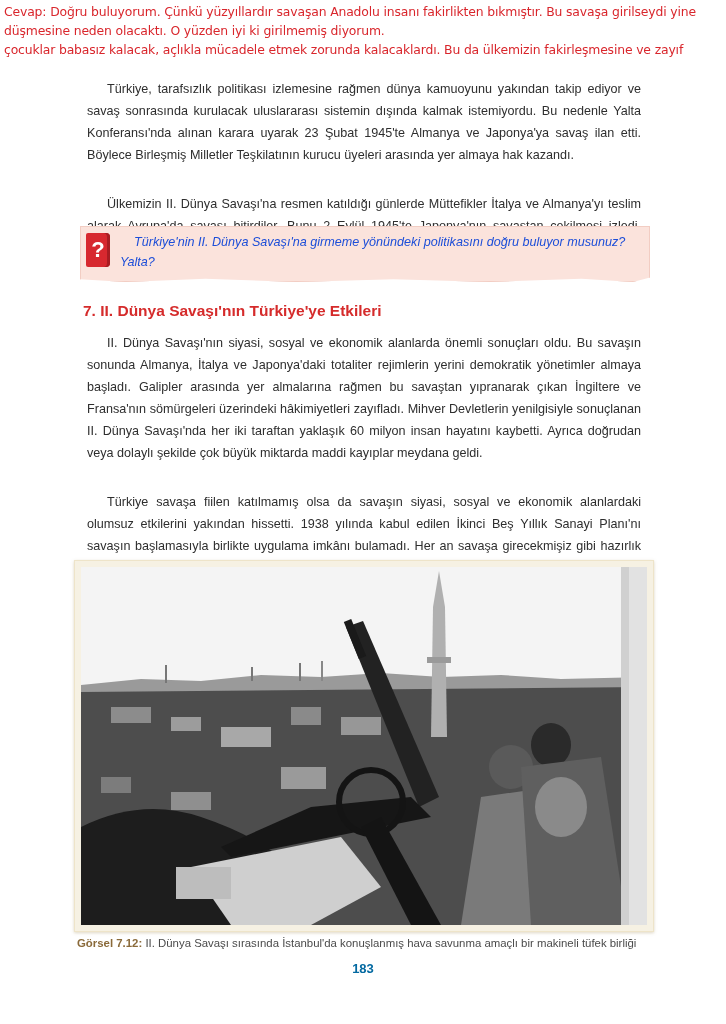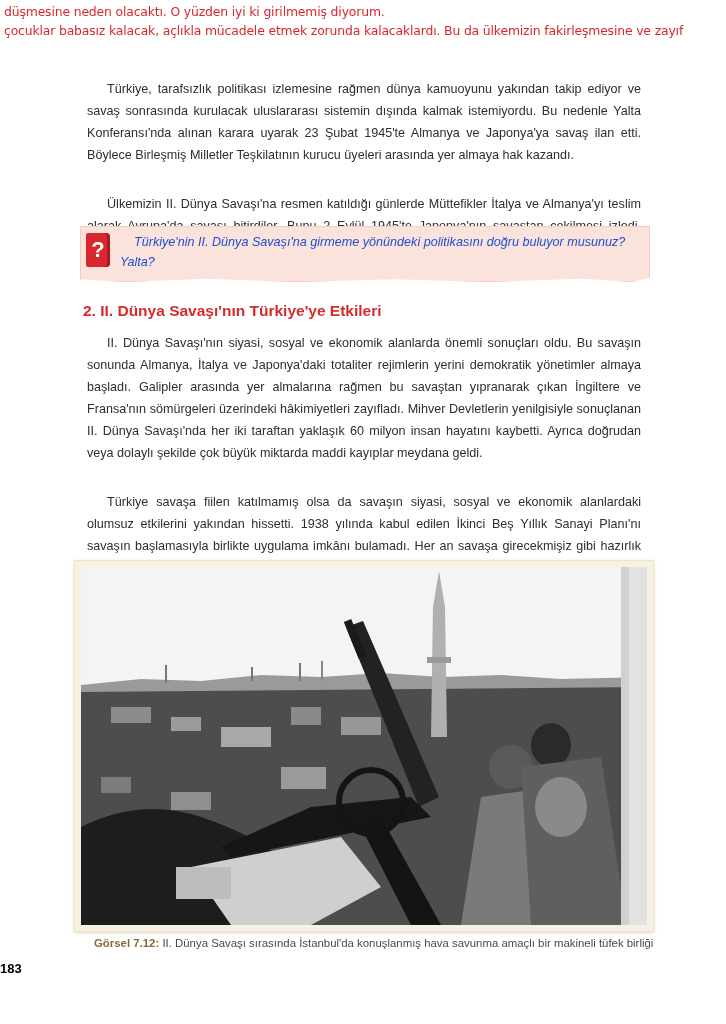--- a/index.html
+++ b/index.html
@@ -109,64 +109,66 @@
       left: 6px;
       top: 6px;
       right: 6px;
       bottom: 6px;
       overflow: hidden;
       background: linear-gradient(to bottom, #fafafa 0%, #f0f0f0 32%, #d8d8d8 36%, #6a6a6a 42%, #3f3f3f 55%, #2a2a2a 75%, #1a1a1a 100%);
     }
     .photo svg { display: block; width: 100%; height: 100%; }
     .caption {
       position: absolute;
-      left: 94px;
+      left: 77px;
       top: 937px;
       width: 580px;
       font-size: 11.4px;
       color: #4a4a4a;
       white-space: nowrap;
     }
     .caption .cap-label {
       font-weight: bold;
       color: #8a6a3a;
     }
     .page-number {
       position: absolute;
       left: 0;
       width: 726px;
       top: 961px;
+      text-align: center;
       font-weight: bold;
       font-size: 13px;
-      color: #000000;
+      color: #0369a1;
     }
   </style>
 </head>
 <body>
 
 <div class="answer">
+  <p>Cevap: Doğru buluyorum. Çünkü yüzyıllardır savaşan Anadolu insanı fakirlikten bıkmıştır. Bu savaşa girilseydi yine</p>
   <p>düşmesine neden olacaktı. O yüzden iyi ki girilmemiş diyorum.</p>
   <p>çocuklar babasız kalacak, açlıkla mücadele etmek zorunda kalacaklardı. Bu da ülkemizin fakirleşmesine ve zayıf</p>
 </div>
 
 <div class="page">
   <p class="para">Türkiye, tarafsızlık politikası izlemesine rağmen dünya kamuoyunu yakından takip ediyor ve savaş sonrasında kurulacak uluslararası sistemin dışında kalmak istemiyordu. Bu nedenle Yalta Konferansı'nda alınan karara uyarak 23 Şubat 1945'te Almanya ve Japonya'ya savaş ilan etti. Böylece Birleşmiş Milletler Teşkilatının kurucu üyeleri arasında yer almaya hak kazandı.</p>
   <div class="para-gap"></div>
   <p class="para">Ülkemizin II. Dünya Savaşı'na resmen katıldığı günlerde Müttefikler İtalya ve Almanya'yı teslim alarak Avrupa'da savaşı bitirdiler. Bunu 2 Eylül 1945'te Japonya'nın savaştan çekilmesi izledi. Böylece II. Dünya Savaşı Türkiye'nin fiilen katılmasına gerek kalmadan sona ermiş oldu.</p>
 </div>
 
 <div class="question-box"></div>
 <div class="q-icon">?</div>
 <div class="q-text">
   <span class="l1">Türkiye'nin II. Dünya Savaşı'na girmeme yönündeki politikasını doğru buluyor musunuz?</span>
   <span>Yalta?</span>
 </div>
 
 <div class="section">
-  <h2 class="section-title">2. II. Dünya Savaşı'nın Türkiye'ye Etkileri</h2>
+  <h2 class="section-title">7. II. Dünya Savaşı'nın Türkiye'ye Etkileri</h2>
   <p class="para">II. Dünya Savaşı'nın siyasi, sosyal ve ekonomik alanlarda önemli sonuçları oldu. Bu savaşın sonunda Almanya, İtalya ve Japonya'daki totaliter rejimlerin yerini demokratik yönetimler almaya başladı. Galipler arasında yer almalarına rağmen bu savaştan yıpranarak çıkan İngiltere ve Fransa'nın sömürgeleri üzerindeki hâkimiyetleri zayıfladı. Mihver Devletlerin yenilgisiyle sonuçlanan II. Dünya Savaşı'nda her iki taraftan yaklaşık 60 milyon insan hayatını kaybetti. Ayrıca doğrudan veya dolaylı şekilde çok büyük miktarda maddi kayıplar meydana geldi.</p>
   <div class="para-gap"></div>
   <p class="para">Türkiye savaşa fiilen katılmamış olsa da savaşın siyasi, sosyal ve ekonomik alanlardaki olumsuz etkilerini yakından hissetti. 1938 yılında kabul edilen İkinci Beş Yıllık Sanayi Planı'nı savaşın başlamasıyla birlikte uygulama imkânı bulamadı. Her an savaşa girecekmişiz gibi hazırlık yapılan (Görsel 7.12) ülkemizde genel seferberlik ilan edilerek 40 yaş altı erkekler ile çalışan nüfusun bir kısmı silah altına alındı. Güvenlik endişesiyle Karadeniz'de Türk gemi seferleri durduruldu.</p>
 </div>
 
 <div class="figure">
   <div class="photo" title="Black-and-white photograph: soldiers operating an anti-aircraft machine gun on a rooftop overlooking Istanbul with a minaret">
     <svg viewBox="0 0 566 358" preserveAspectRatio="none">
 
       <rect x="0" y="0" width="566" height="120" fill="#f4f4f4"></rect>

